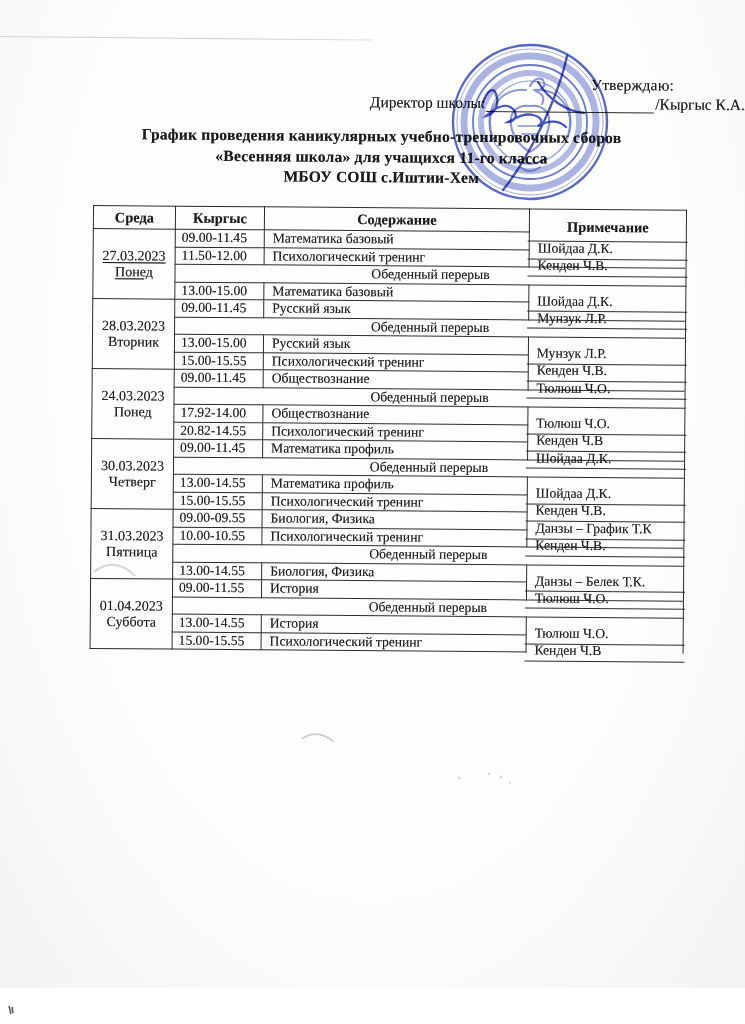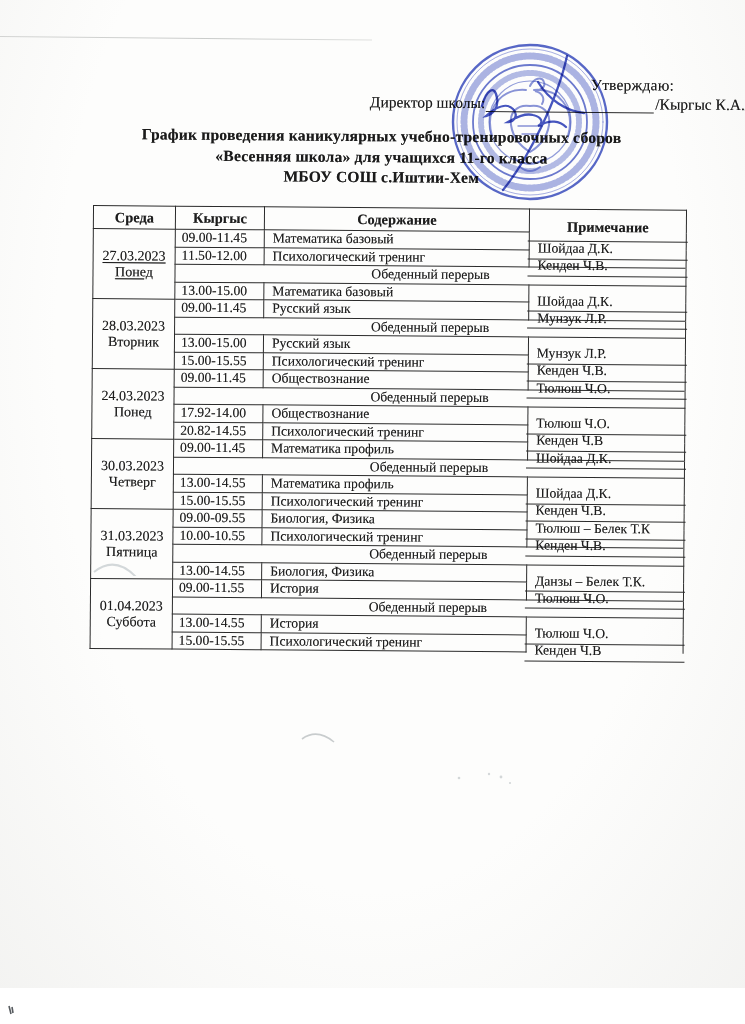--- a/index.html
+++ b/index.html
@@ -249,21 +249,21 @@
 
       <tbody>
         <tr>
           <td class="date-cell" rowspan="4">
             <div>31.03.2023</div>
             <div>Пятница</div>
           </td>
           <td class="time b">09.00-09.55</td>
           <td class="subj b">Биология, Физика</td>
           <td class="note">
-              <span class="nt">Тюлюш – Белек Т.К</span>
+              <span class="nt">Данзы – График Т.К</span>
             </td>
         </tr>
         <tr>
           <td class="time">10.00-10.55</td>
           <td class="subj">Психологический тренинг</td>
           <td class="note">
               <span class="nt">Кенден Ч.В.</span>
             </td>
         </tr>
         <tr>

